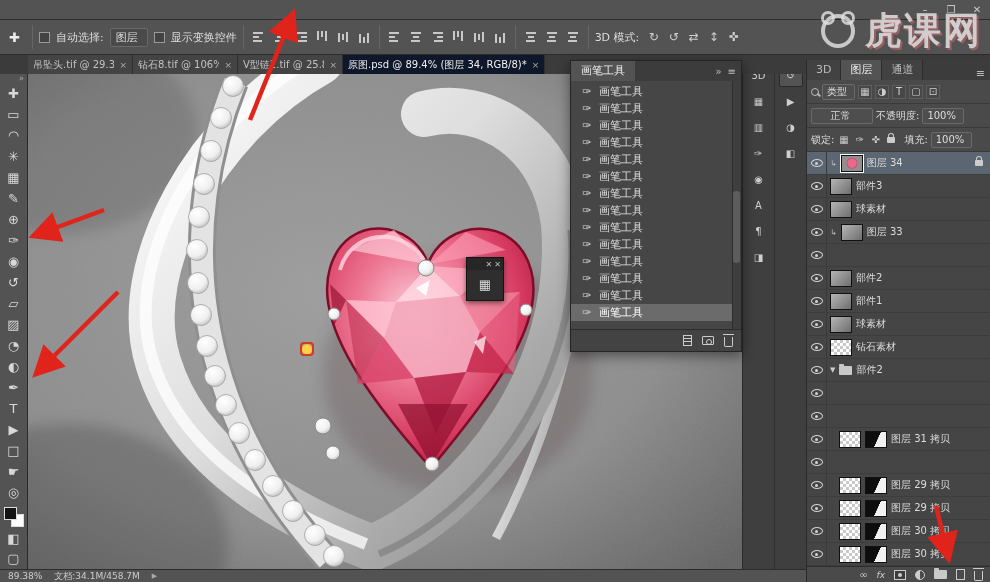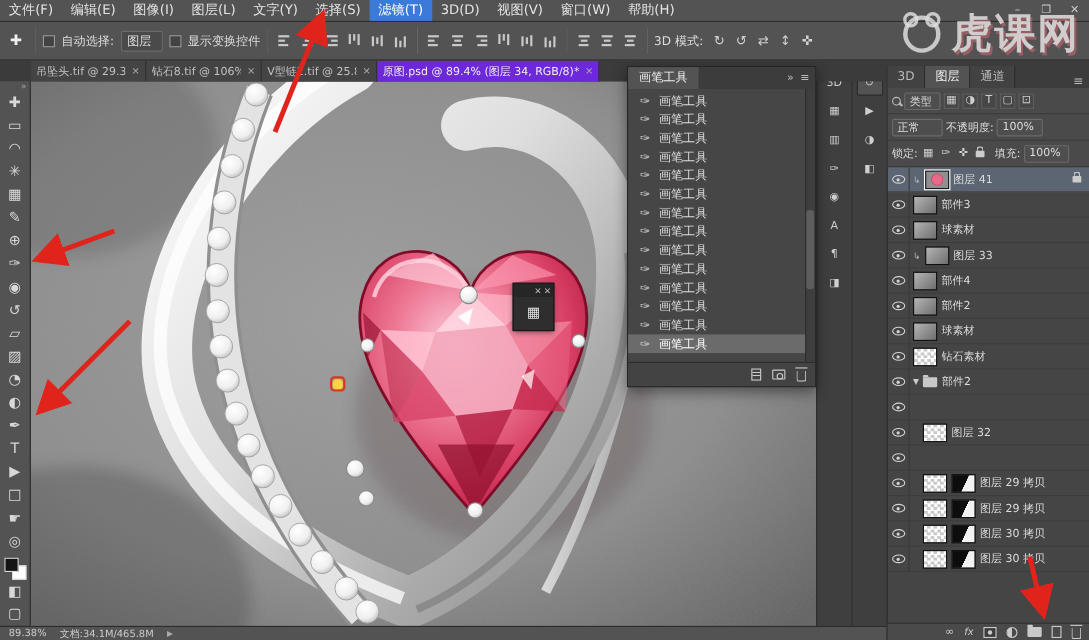--- a/index.html
+++ b/index.html
@@ -23,21 +23,21 @@
 .tool-preview{display:inline-flex;align-items:center;gap:3px;font-size:13px;color:#eee;padding:0 3px;}
 .icon-group{display:inline-flex;align-items:center;gap:3px;}
 .bars{display:inline-flex;flex-direction:column;gap:2px;padding:3px;width:18px;}
 .bars i{height:2px;background:#c8c8c8;display:block;}
 .bars.v{transform:rotate(90deg);}
 .mode-ico{width:17px;text-align:center;color:#cfcfcf;font-size:12px;}
 
 
 .tabbar{position:absolute;top:55px;left:0;width:100%;height:19px;background:#3b3b3b;display:flex;align-items:flex-end;padding-left:28px;z-index:10;}
 .doc-tab{height:19px;padding:0 5px;font-size:10px;color:#c2c2c2;background:#444;border-right:1px solid #2e2e2e;display:flex;align-items:center;gap:5px;white-space:nowrap;overflow:hidden;max-width:105px;flex:0 0 auto;}
-.doc-tab.active{background:#6d28d9;color:#eee;max-width:235px;}
+.doc-tab.active{background:#0f172a;color:#eee;max-width:235px;}
 .doc-tab .close{font-size:9px;color:#aaa;}
 .tab-title{overflow:hidden;white-space:nowrap;}
 
 
 .toolbar{position:absolute;left:0;top:74px;width:28px;bottom:13px;background:#535353;border-right:1px solid #2b2b2b;display:flex;flex-direction:column;align-items:center;padding-top:1px;z-index:10;}
 .tb-head{font-size:8px;color:#aaa;height:8px;line-height:8px;align-self:flex-end;padding-right:3px;}
 .tool{width:24px;height:21px;display:flex;align-items:center;justify-content:center;font-size:13px;color:#d8d8d8;}
 .swatches{position:relative;width:22px;height:22px;margin-top:3px;flex:0 0 22px;}
 .swatch{position:absolute;width:13px;height:13px;border:1px solid #ddd;}
 .swatch.fg{left:1px;top:1px;background:#141414;z-index:2;}
@@ -131,33 +131,20 @@
 
 
 .arrows{position:absolute;inset:0;z-index:50;pointer-events:none;}
 </style>
 </head>
 <body>
 
 <div class="app">
 
   <header class="menubar">
-    <nav class="menus">
-        <span class="menu-item">文件(F)</span>
-        <span class="menu-item">编辑(E)</span>
-        <span class="menu-item">图像(I)</span>
-        <span class="menu-item">图层(L)</span>
-        <span class="menu-item">文字(Y)</span>
-        <span class="menu-item">选择(S)</span>
-        <span class="menu-item hl">滤镜(T)</span>
-        <span class="menu-item">3D(D)</span>
-        <span class="menu-item">视图(V)</span>
-        <span class="menu-item">窗口(W)</span>
-        <span class="menu-item">帮助(H)</span>
-      </nav>
     <div class="win-controls">
       <span>–</span>
       <span>❐</span>
       <span>✕</span>
     </div>
   </header>
 
   <div class="optionsbar">
     <span class="tool-preview">
       <span>✚</span>
@@ -532,21 +519,21 @@
       </span>
       <span class="icon-group">
           <span class="f-ico">▦</span>
           <span class="f-ico">◑</span>
           <span class="f-ico">T</span>
           <span class="f-ico">▢</span>
           <span class="f-ico">⊡</span>
         </span>
     </div>
     <div class="blend-row">
-      <span class="mini-combo" style="width:46px;justify-content:flex-start;">
+      <span class="mini-combo" style="width:62px;justify-content:center;">
         <span>正常</span>
         <span class="caret"></span>
       </span>
       <span>不透明度:</span>
       <span class="mini-combo">
         <span>100%</span>
         <span class="caret"></span>
       </span>
     </div>
     <div class="lock-row">
@@ -564,21 +551,21 @@
       </span>
     </div>
     <div class="layers-list">
         <div class="layer-row selected">
           <span class="eye-box">
             <span class="i-eye"></span>
           </span>
           <span class="row-body">
             <span class="clip">↳</span>
             <span class="thumb gem sel"></span>
-            <span class="layer-name">图层 41</span>
+            <span class="layer-name">图层 34</span>
             <span class="i-lock"></span>
           </span>
         </div>
         <div class="layer-row">
           <span class="eye-box">
             <span class="i-eye"></span>
           </span>
           <span class="row-body">
             <span class="thumb gray"></span>
             <span class="layer-name">部件3</span>
@@ -600,32 +587,37 @@
           <span class="row-body">
             <span class="clip">↳</span>
             <span class="thumb gray"></span>
             <span class="layer-name">图层 33</span>
           </span>
         </div>
         <div class="layer-row">
           <span class="eye-box">
             <span class="i-eye"></span>
           </span>
-          <span class="row-body">
-            <span class="thumb gray"></span>
-            <span class="layer-name">部件4</span>
-          </span>
         </div>
         <div class="layer-row">
           <span class="eye-box">
             <span class="i-eye"></span>
           </span>
           <span class="row-body">
             <span class="thumb gray"></span>
             <span class="layer-name">部件2</span>
+          </span>
+        </div>
+        <div class="layer-row">
+          <span class="eye-box">
+            <span class="i-eye"></span>
+          </span>
+          <span class="row-body">
+            <span class="thumb gray"></span>
+            <span class="layer-name">部件1</span>
           </span>
         </div>
         <div class="layer-row">
           <span class="eye-box">
             <span class="i-eye"></span>
           </span>
           <span class="row-body">
             <span class="thumb gray"></span>
             <span class="layer-name">球素材</span>
           </span>
@@ -651,23 +643,29 @@
         </div>
         <div class="layer-row">
           <span class="eye-box">
             <span class="i-eye"></span>
           </span>
         </div>
         <div class="layer-row">
           <span class="eye-box">
             <span class="i-eye"></span>
           </span>
+        </div>
+        <div class="layer-row">
+          <span class="eye-box">
+            <span class="i-eye"></span>
+          </span>
           <span class="row-body child">
             <span class="thumb checker"></span>
-            <span class="layer-name">图层 32</span>
+            <span class="thumb maskthumb"></span>
+            <span class="layer-name">图层 31 拷贝</span>
           </span>
         </div>
         <div class="layer-row">
           <span class="eye-box">
             <span class="i-eye"></span>
           </span>
         </div>
         <div class="layer-row">
           <span class="eye-box">
             <span class="i-eye"></span>
@@ -715,21 +713,21 @@
       <span class="i-mask"></span>
       <span class="i-adj"></span>
       <span class="i-folder"></span>
       <span class="i-page"></span>
       <span class="i-trash"></span>
     </div>
   </div>
 
   <div class="statusbar">
     <span>89.38%</span>
-    <span>文档:34.1M/465.8M</span>
+    <span>文档:34.1M/458.7M</span>
     <span class="tri2">▶</span>
   </div>
 
   <div class="watermark">
     <span class="wm-logo"></span>
     <span class="wm-text">虎课网</span>
   </div>
 
   <svg class="arrows" width="990" height="582">
     <defs>

